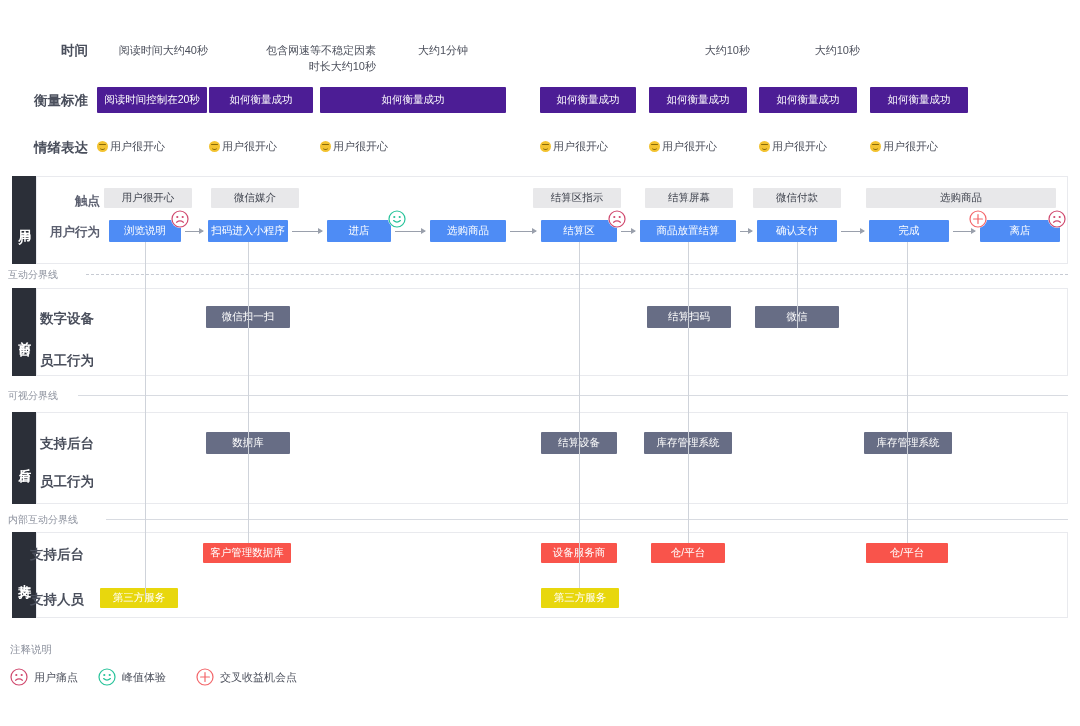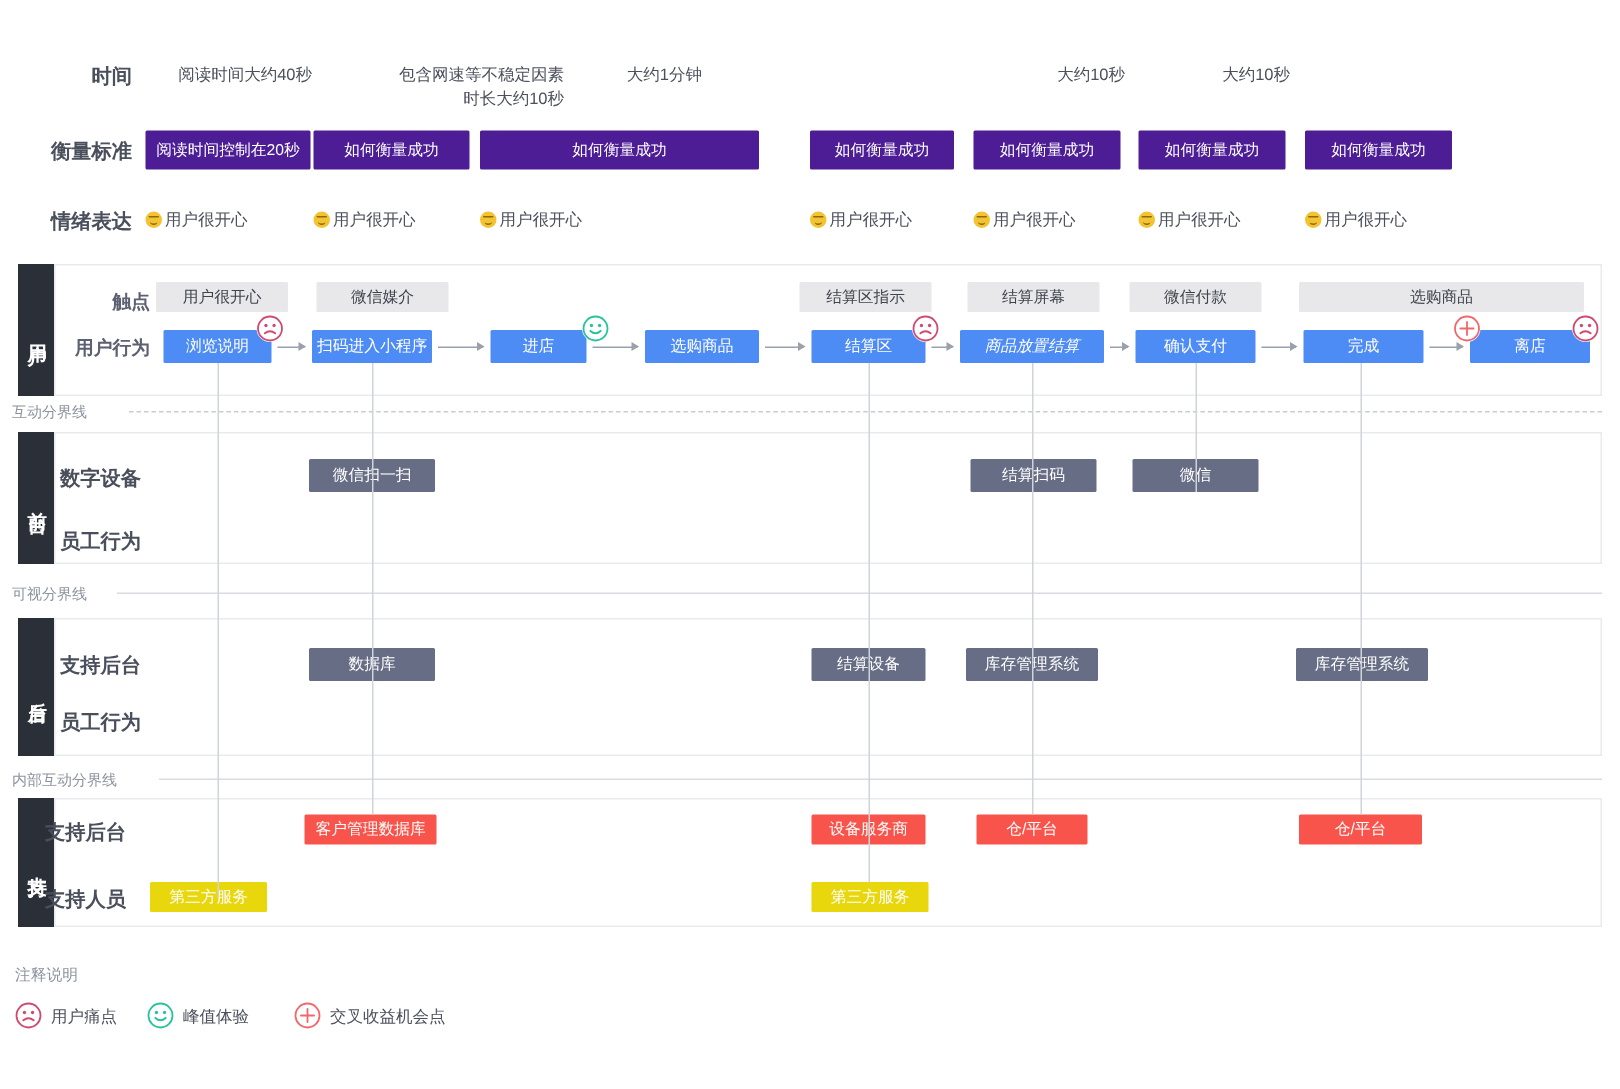--- a/index.html
+++ b/index.html
@@ -214,21 +214,21 @@
     <div class="abs uact" style="left:109px;top:220px;width:72px;height:22px;">浏览说明</div>
     <div class="abs harrow" style="left:185px;top:231px;width:18px;"></div>
     <div class="abs uact" style="left:208px;top:220px;width:80px;height:22px;">扫码进入小程序</div>
     <div class="abs harrow" style="left:292px;top:231px;width:30px;"></div>
     <div class="abs uact" style="left:327px;top:220px;width:64px;height:22px;">进店</div>
     <div class="abs harrow" style="left:395px;top:231px;width:30px;"></div>
     <div class="abs uact" style="left:430px;top:220px;width:76px;height:22px;">选购商品</div>
     <div class="abs harrow" style="left:510px;top:231px;width:26px;"></div>
     <div class="abs uact" style="left:541px;top:220px;width:76px;height:22px;">结算区</div>
     <div class="abs harrow" style="left:621px;top:231px;width:14px;"></div>
-    <div class="abs uact" style="left:640px;top:220px;width:96px;height:22px;font-style:italic;">商品放置结算</div>
+    <div class="abs uact" style="left:640px;top:220px;width:96px;height:22px;">商品放置结算</div>
     <div class="abs harrow" style="left:740px;top:231px;width:12px;"></div>
     <div class="abs uact" style="left:757px;top:220px;width:80px;height:22px;">确认支付</div>
     <div class="abs harrow" style="left:841px;top:231px;width:23px;"></div>
     <div class="abs uact" style="left:869px;top:220px;width:80px;height:22px;">完成</div>
     <div class="abs harrow" style="left:953px;top:231px;width:22px;"></div>
     <div class="abs uact" style="left:980px;top:220px;width:80px;height:22px;">离店</div>
     <div class="abs marker" style="left:171px;top:210px;width:18px;height:18px;" title="用户痛点">
       <svg width="18" height="18" viewBox="0 0 18 18">
         <circle cx="9" cy="9" r="8" fill="#fff" stroke="#d0496e" stroke-width="1.2"></circle>
         <circle cx="6.3" cy="7" r="1.1" fill="#d0496e"></circle>

